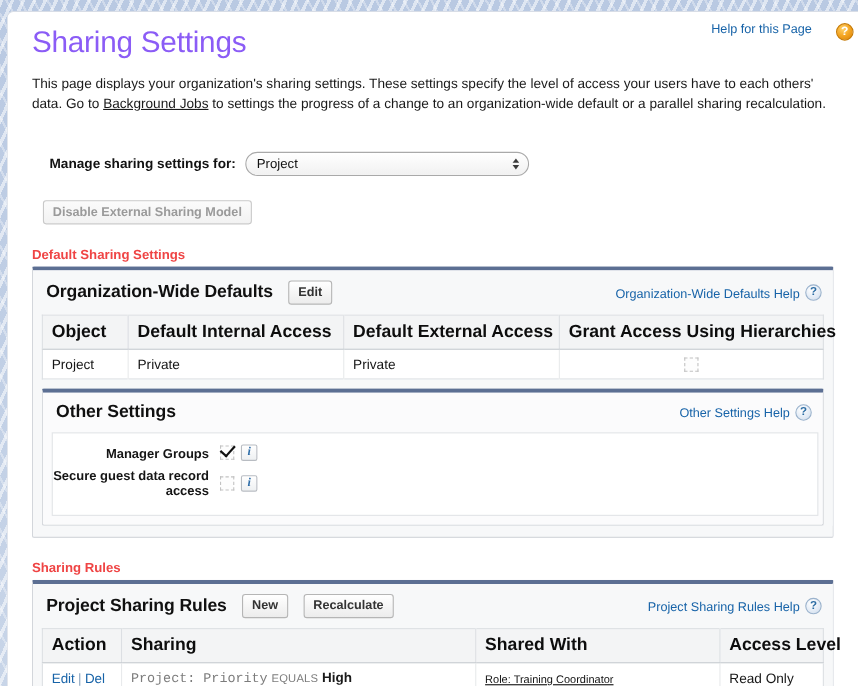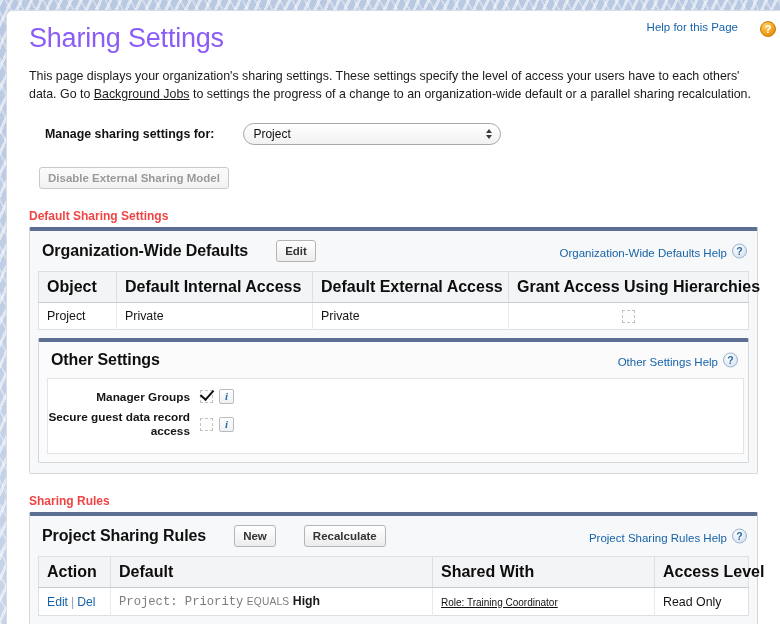--- a/index.html
+++ b/index.html
@@ -70,24 +70,23 @@
     margin: 12px 0 0 0;
     font-size: 12.4px;
     line-height: 18px;
     color: #1a1a1a;
     max-width: 736px;
   }
   .intro .ulink { text-decoration: underline; color: #1a1a1a; }
 
   
   .manage-row {
-    margin-top: 20px;
+    margin-top: 35px;
     display: flex; align-items: center;
     padding-left: 16px;
-    gap: 20px;
   }
   .manage-label {
     font-size: 12.4px; font-weight: bold; color: #111;
     margin-right: 9px;
   }
   .sel-wrap { position: relative; display: inline-block; }
   select.mac-select {
     -webkit-appearance: none; appearance: none;
     width: 258px; height: 22px;
     padding: 0 22px 0 9px;
@@ -143,21 +142,21 @@
     border: 1px solid #d3d6db;
     border-top: 4px solid #5c6f93;
     background: #f7f8f9;
     border-radius: 2px;
   }
   .panel-inner { background: #f7f8f9; }
   .panel-head {
     position: relative;
     display: flex; align-items: center;
     padding: 9px 12px 9px 12px;
-    gap: 28px;
+    gap: 14px;
   }
   .panel-title {
     font-size: 16px; font-weight: bold; color: #101010;
     letter-spacing: -0.1px;
   }
   .panel-help {
     position: absolute; right: 10px; top: 50%;
     transform: translateY(-50%);
     display: flex; align-items: flex-end; gap: 5px;
   }
@@ -402,21 +401,21 @@
           <table class="dt">
             <colgroup>
               <col style="width:72px">
                 <col style="width:322px">
                 <col style="width:222px">
                 <col>
             </colgroup>
             <thead>
               <tr>
                 <th>Action</th>
-                <th>Default</th>
+                <th>Sharing</th>
                 <th>Shared With</th>
                 <th>Access Level</th>
               </tr>
             </thead>
             <tbody>
               <tr>
                 <td class="act"><a href="#">Edit</a><span class="sep">|</span><a href="#">Del</a></td>
                 <td><span class="crit-mono">Project: Priority</span>
                   <span class="crit-op">EQUALS</span>
                   <span class="crit-val">High</span></td>

